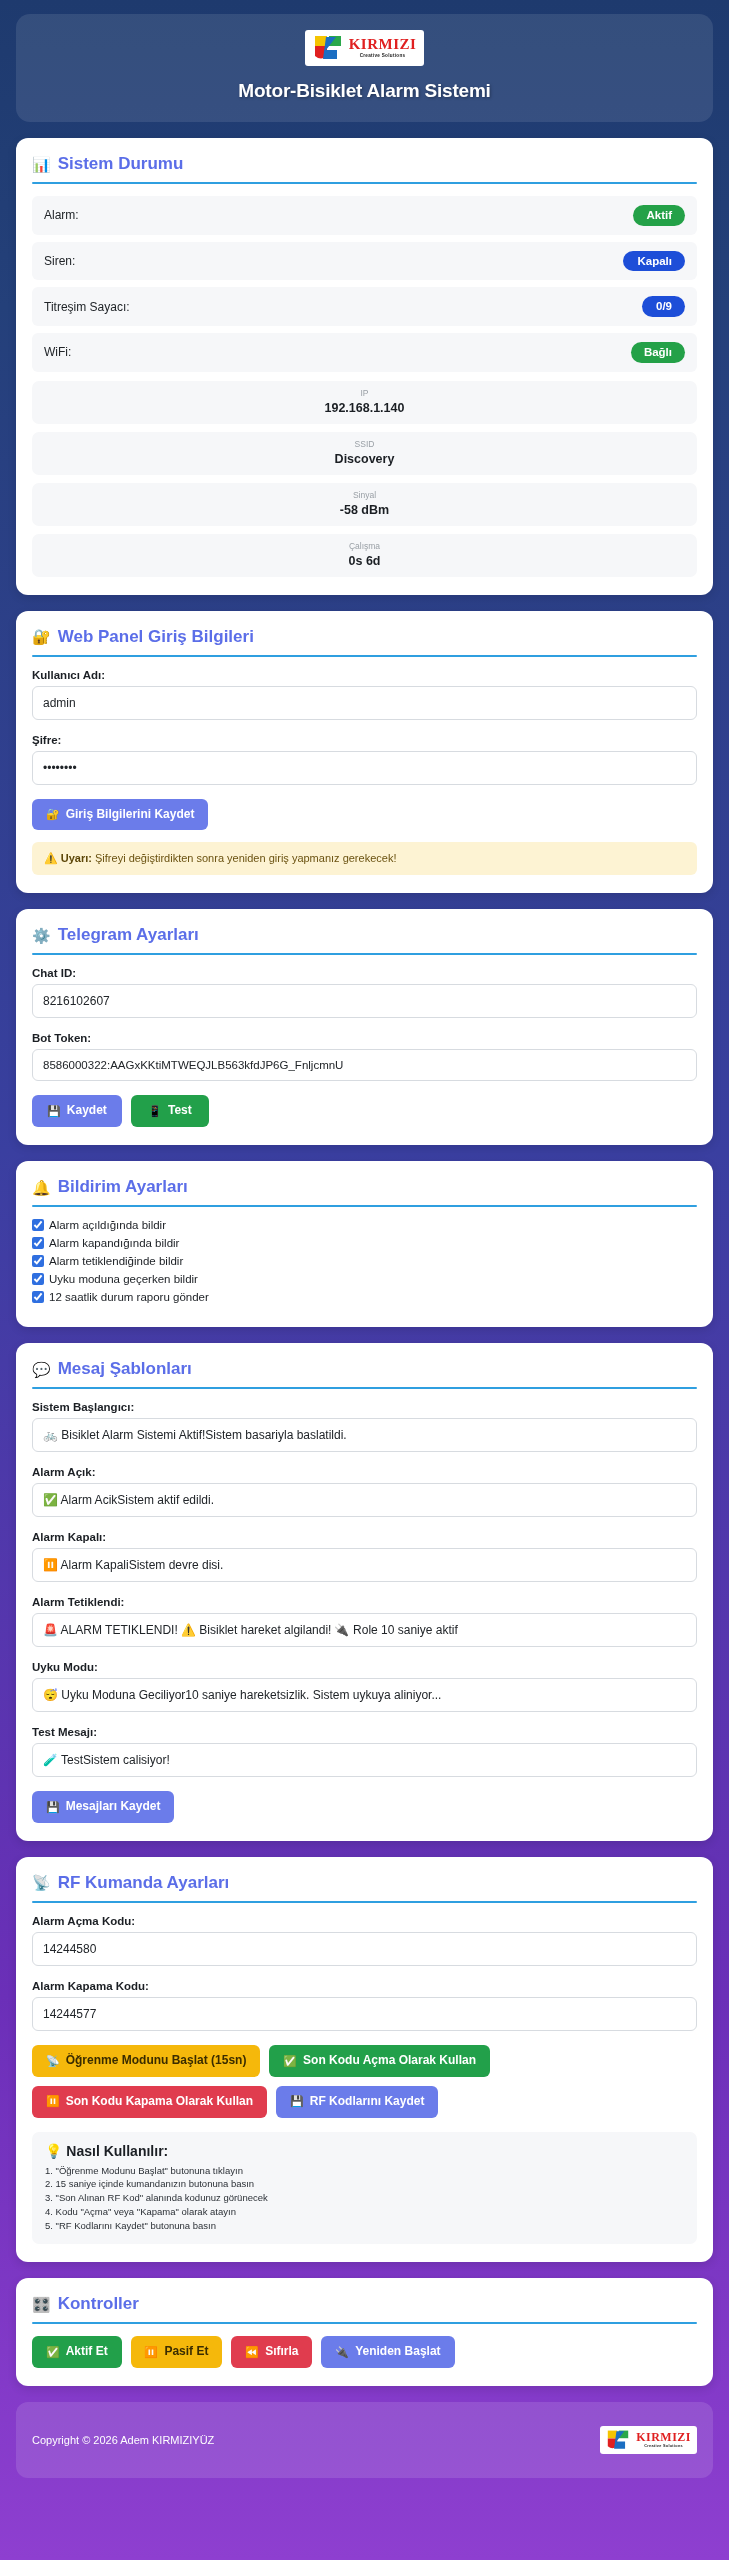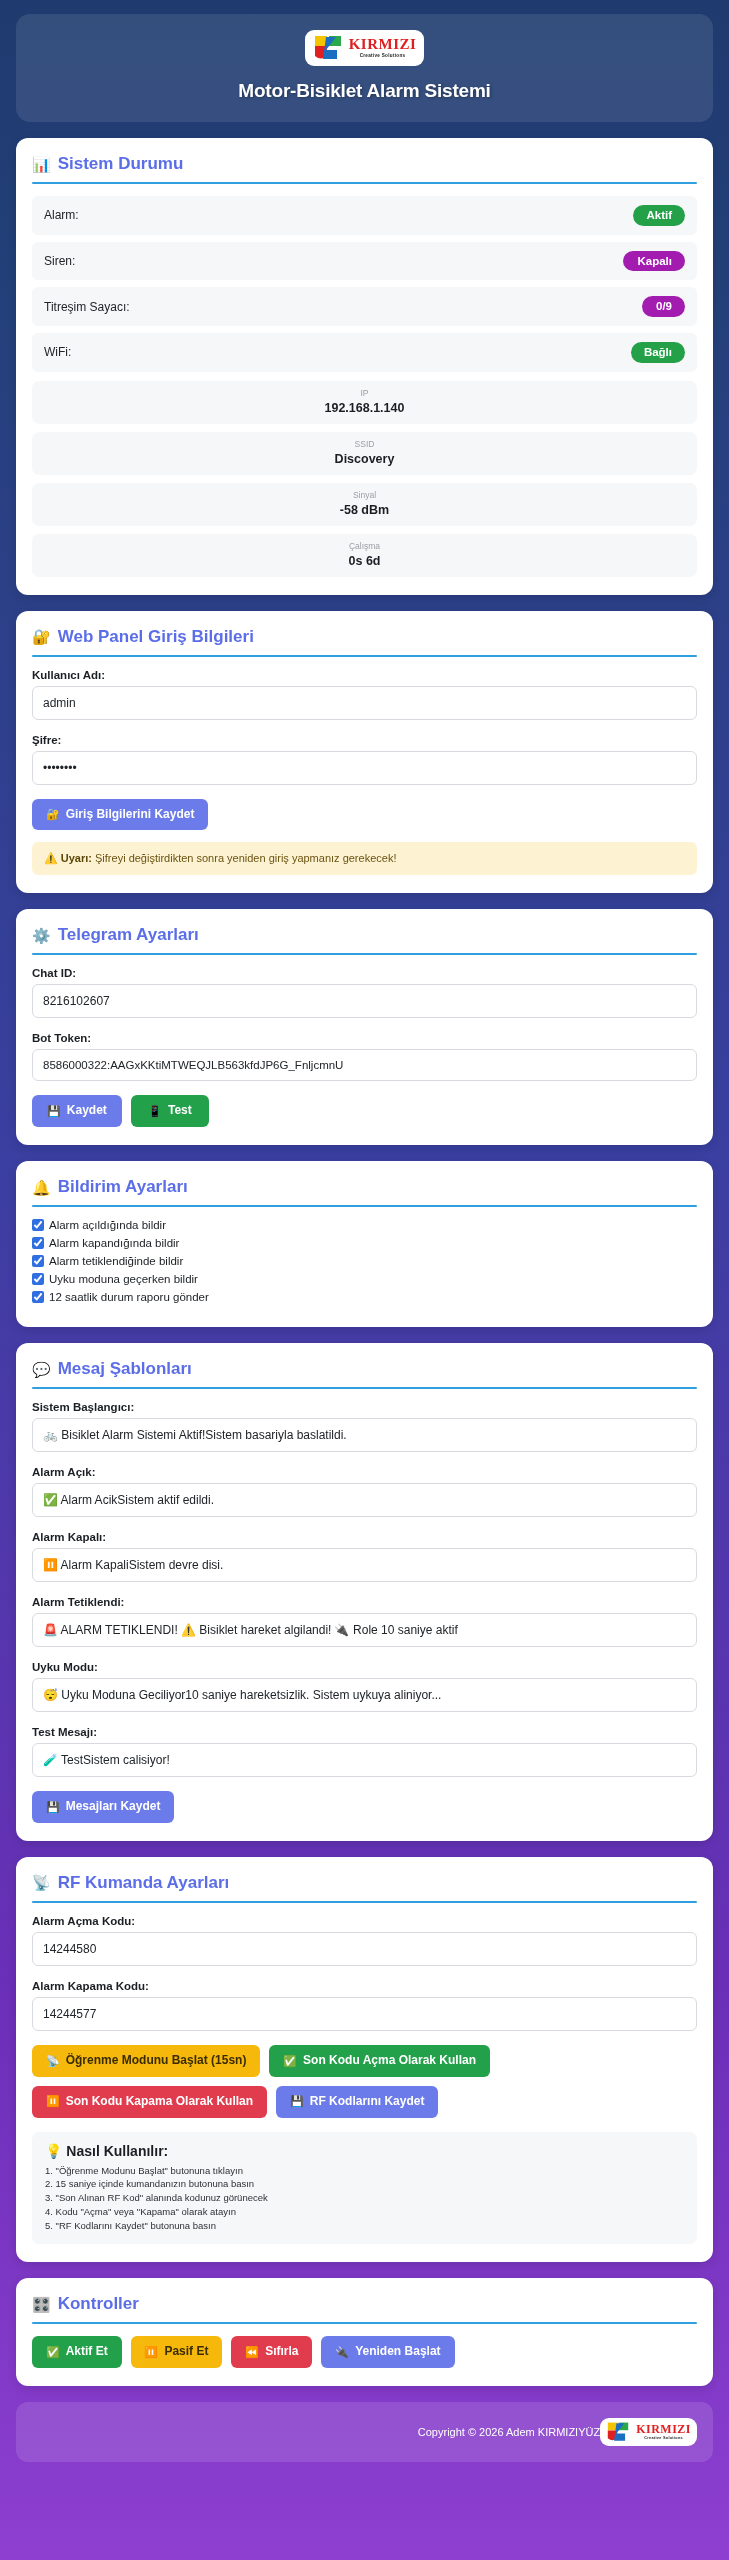--- a/index.html
+++ b/index.html
@@ -18,21 +18,21 @@
   .header {
     background: rgba(255,255,255,0.10);
     border-radius: 14px;
     padding: 16px 10px 20px 10px;
     text-align: center;
     margin-bottom: 16px;
   }
   .logo-box {
     display:inline-block;
     background:#fff;
-    border-radius:9px;
+    border-radius:3px;
     padding:4px 8px;
     line-height:0;
   }
   .logo-inner { display:flex; align-items:center; gap:6px; }
   .logo-mark { width:30px; height:28px; display:block; }
   .logo-text { display:flex; flex-direction:column; align-items:center; line-height:1; }
   .logo-title { font-size:15px; font-weight:bold; color:#e02020; letter-spacing:0.5px; font-family:"Liberation Serif", serif;}
   .logo-sub { font-size:4.6px; font-weight:bold; color:#1a1a1a; letter-spacing:0.3px; margin-top:2px;}
   .header h1 {
     margin: 14px 0 0 0;
@@ -65,21 +65,21 @@
     background:#f6f7f9; border-radius:6px;
     padding: 9px 12px; margin-bottom: 7px;
   }
   .status-label { font-size:12px; color:#212529; }
   .badge {
     display:inline-block; border-radius: 999px;
     padding: 4px 13px; font-size:11.5px; font-weight:bold; color:#fff;
     line-height:1.1;
   }
   .badge.green { background:#24a148; }
-  .badge.red   { background:#a21caf;padding-left:14px; }
+  .badge.red   { background:#1d4ed8;padding-left:14px; }
 
   
   .metrics { display:flex; gap:8px; margin-top:9px;flex-direction:column; }
   .metric {
     flex:1; background:#f6f7f9; border-radius:7px;
     padding: 7px 4px 9px 4px; text-align:center;
   }
   .metric-label { font-size:8.5px; color:#9aa0a6; margin-bottom:3px; }
   .metric-value { font-size:12.5px; font-weight:bold; color:#1b1f24; }
 
@@ -127,22 +127,22 @@
     background:#f6f7f9; border-radius:7px;
     padding: 11px 13px 12px 13px; margin-top:14px;
   }
   .info-title { font-size:14px; font-weight:bold; color:#1b1f24; margin-bottom:5px; }
   .info-line { font-size:9.5px; color:#2b3036; line-height:1.45; }
 
   
   .footer {
     background: rgba(255,255,255,0.12);
     border-radius:12px;
-    padding: 16px 16px;
-    display:flex; align-items:center; justify-content:flex-end;
+    padding: 24px 16px;
+    display:flex; align-items:center; justify-content:space-between;
     margin-top: 0;
   }
   .footer-text { font-size:11px; color:#ffffff; }
   .footer .logo-box { padding:3px 6px; }
   .footer .logo-mark { width:24px; height:22px; }
   .footer .logo-title { font-size:12px; }
   .footer .logo-sub { font-size:3.8px; }
 </style>
 </head>
 <body>

